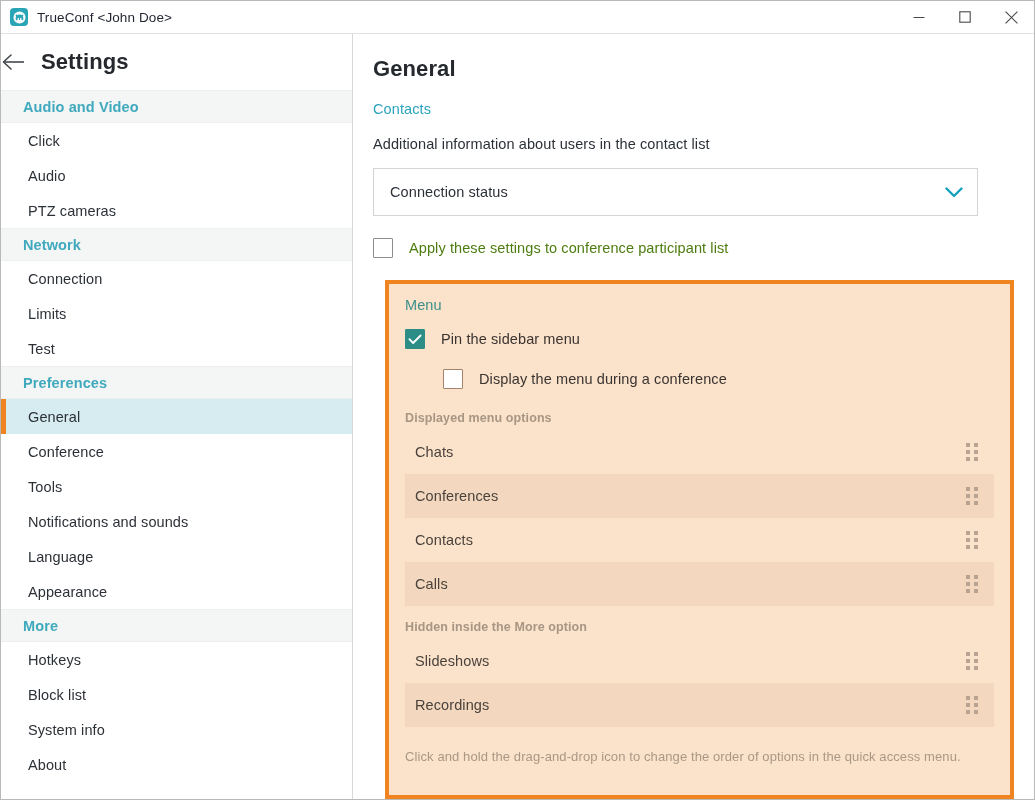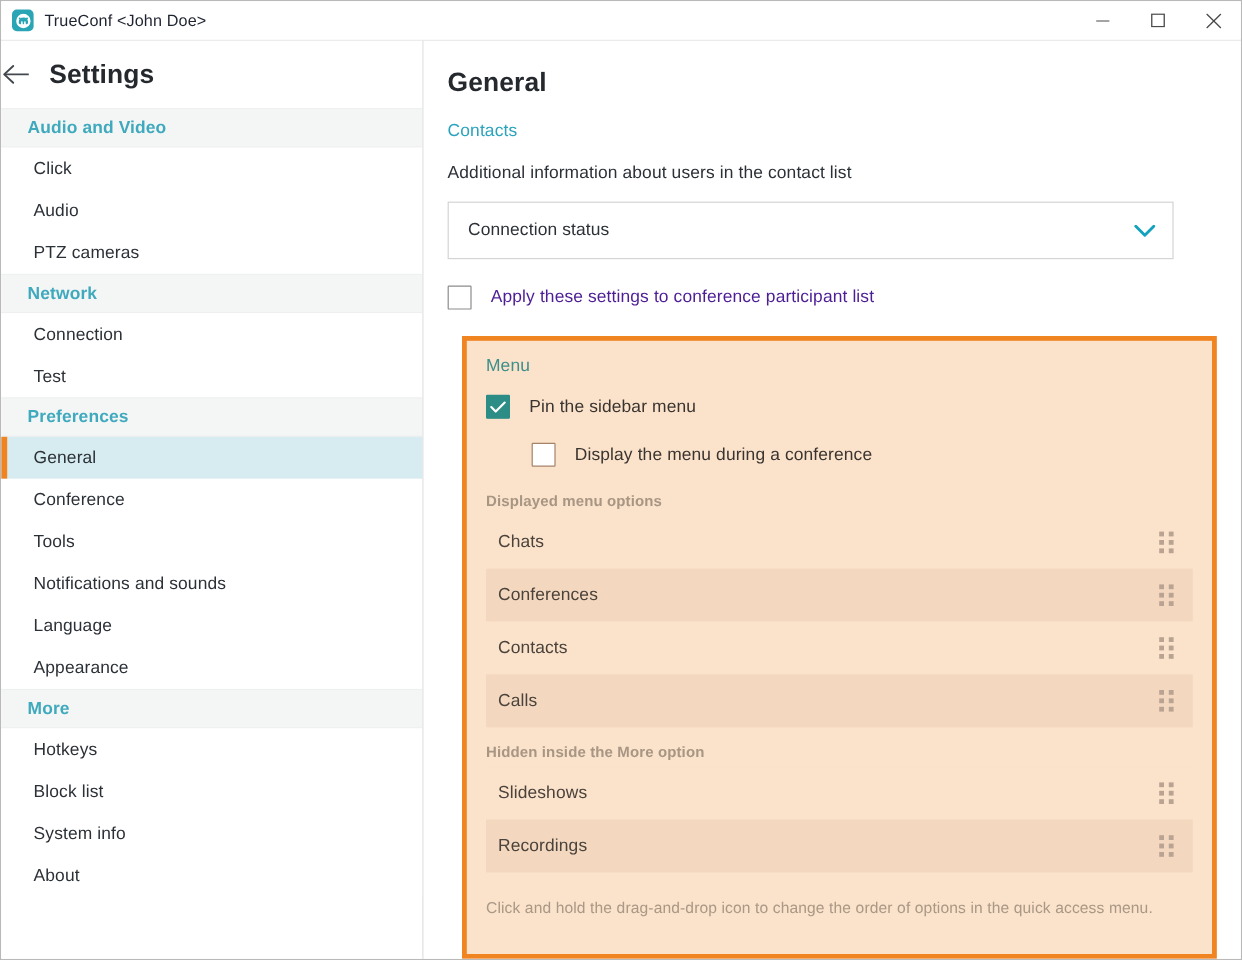--- a/index.html
+++ b/index.html
@@ -204,21 +204,21 @@
     background: #2c8d87;
     border-color: #2c8d87;
     display: flex;
     align-items: center;
     justify-content: center;
   }
   .cbox.brown { border-color: #a5826a; }
   .cbrow-label {
     margin-left: 16px;
     font-size: 14.5px;
-    color: #4c1d95;
+    color: #4d7c0f;
     letter-spacing: 0.1px;
   }
 
   
   .menu-panel {
     border: 4px solid #f08421;
     background: #fbe2cb;
     padding: 13px 16px 0 16px;
     height: 519px;
     overflow: hidden;
@@ -335,20 +335,23 @@
         <span class="sb-item-label">PTZ cameras</span>
       </div>
 
       <div class="sb-group">
         <span class="sb-group-label">Network</span>
       </div>
       <div class="sb-item">
         <span class="sb-item-label">Connection</span>
       </div>
       <div class="sb-item">
+        <span class="sb-item-label">Limits</span>
+      </div>
+      <div class="sb-item">
         <span class="sb-item-label">Test</span>
       </div>
 
       <div class="sb-group">
         <span class="sb-group-label">Preferences</span>
       </div>
       <div class="sb-item selected">
         <span class="sb-item-label">General</span>
       </div>
       <div class="sb-item">

